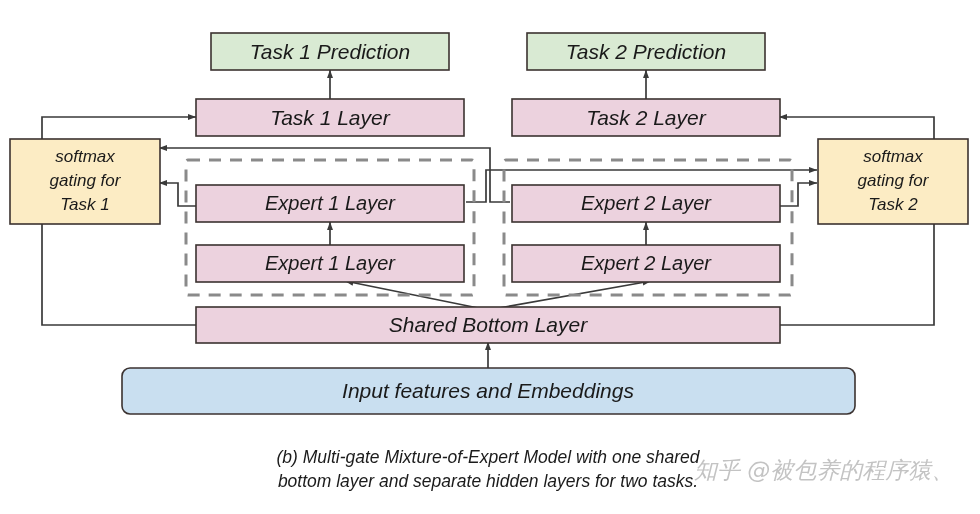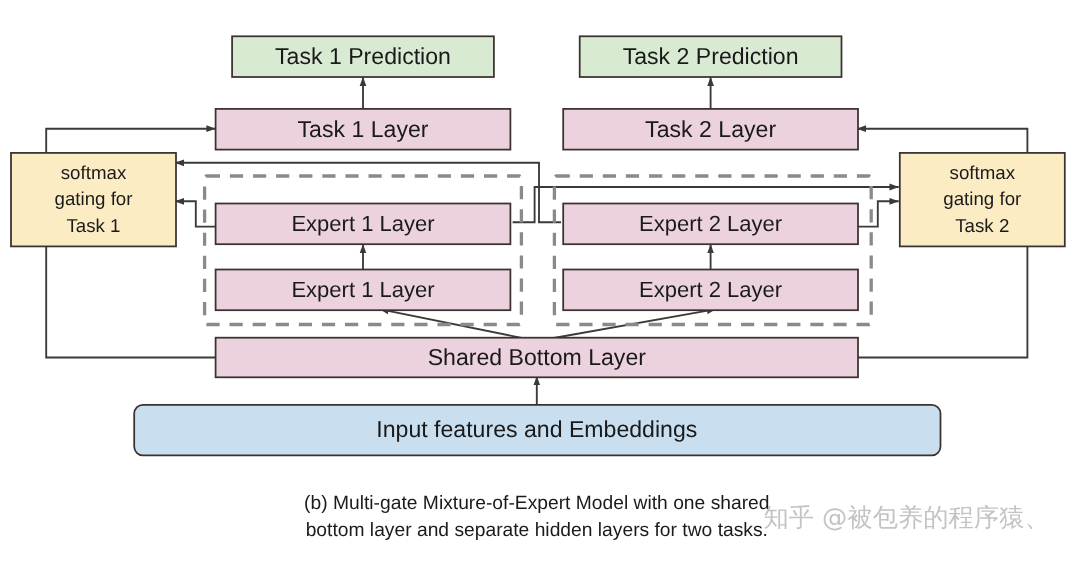--- a/index.html
+++ b/index.html
@@ -13,20 +13,21 @@
     overflow: hidden;
     font-family: "Liberation Sans", sans-serif;
     position: relative;
   }
   #diagram-root {
     position: absolute;
     left: 0;
     top: 0;
     width: 980px;
     height: 514px;
+    font-style: italic;
   }
   svg.diagram {
     display: block;
     width: 980px;
     height: 514px;
   }
   .node-label {
     font-family: "Liberation Sans", sans-serif;
     fill: #1a1a1a;
     text-anchor: middle;

